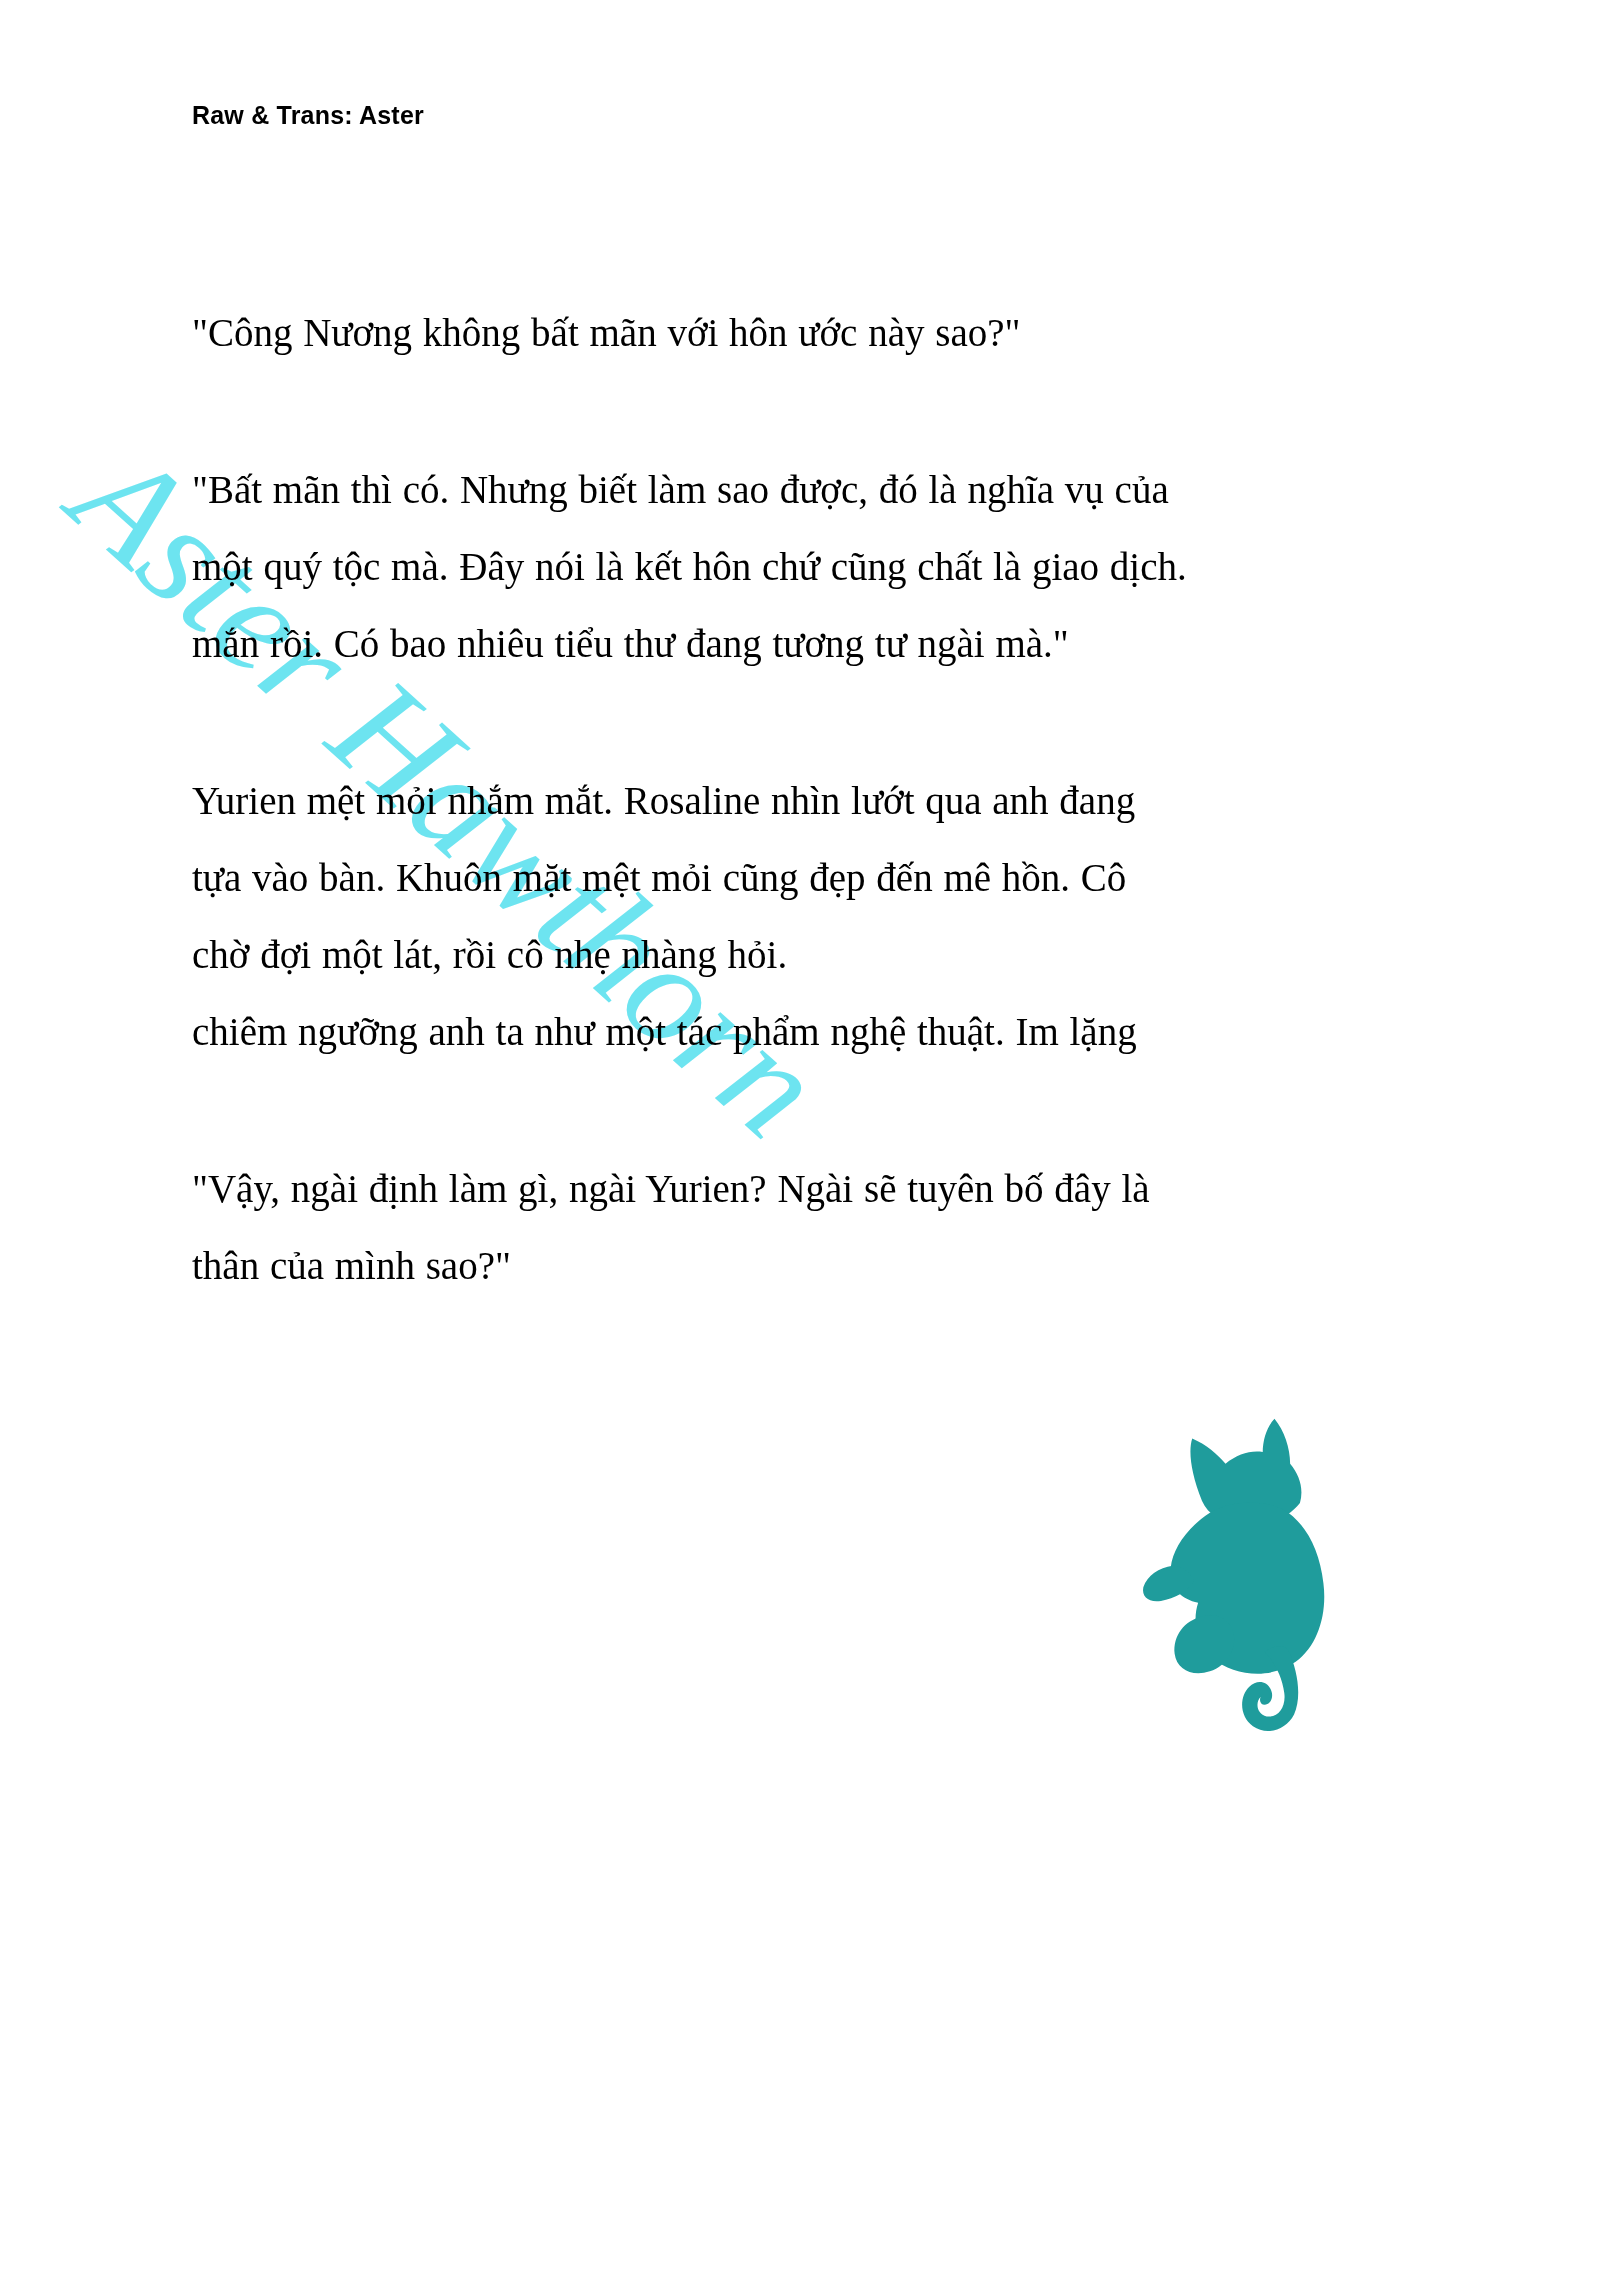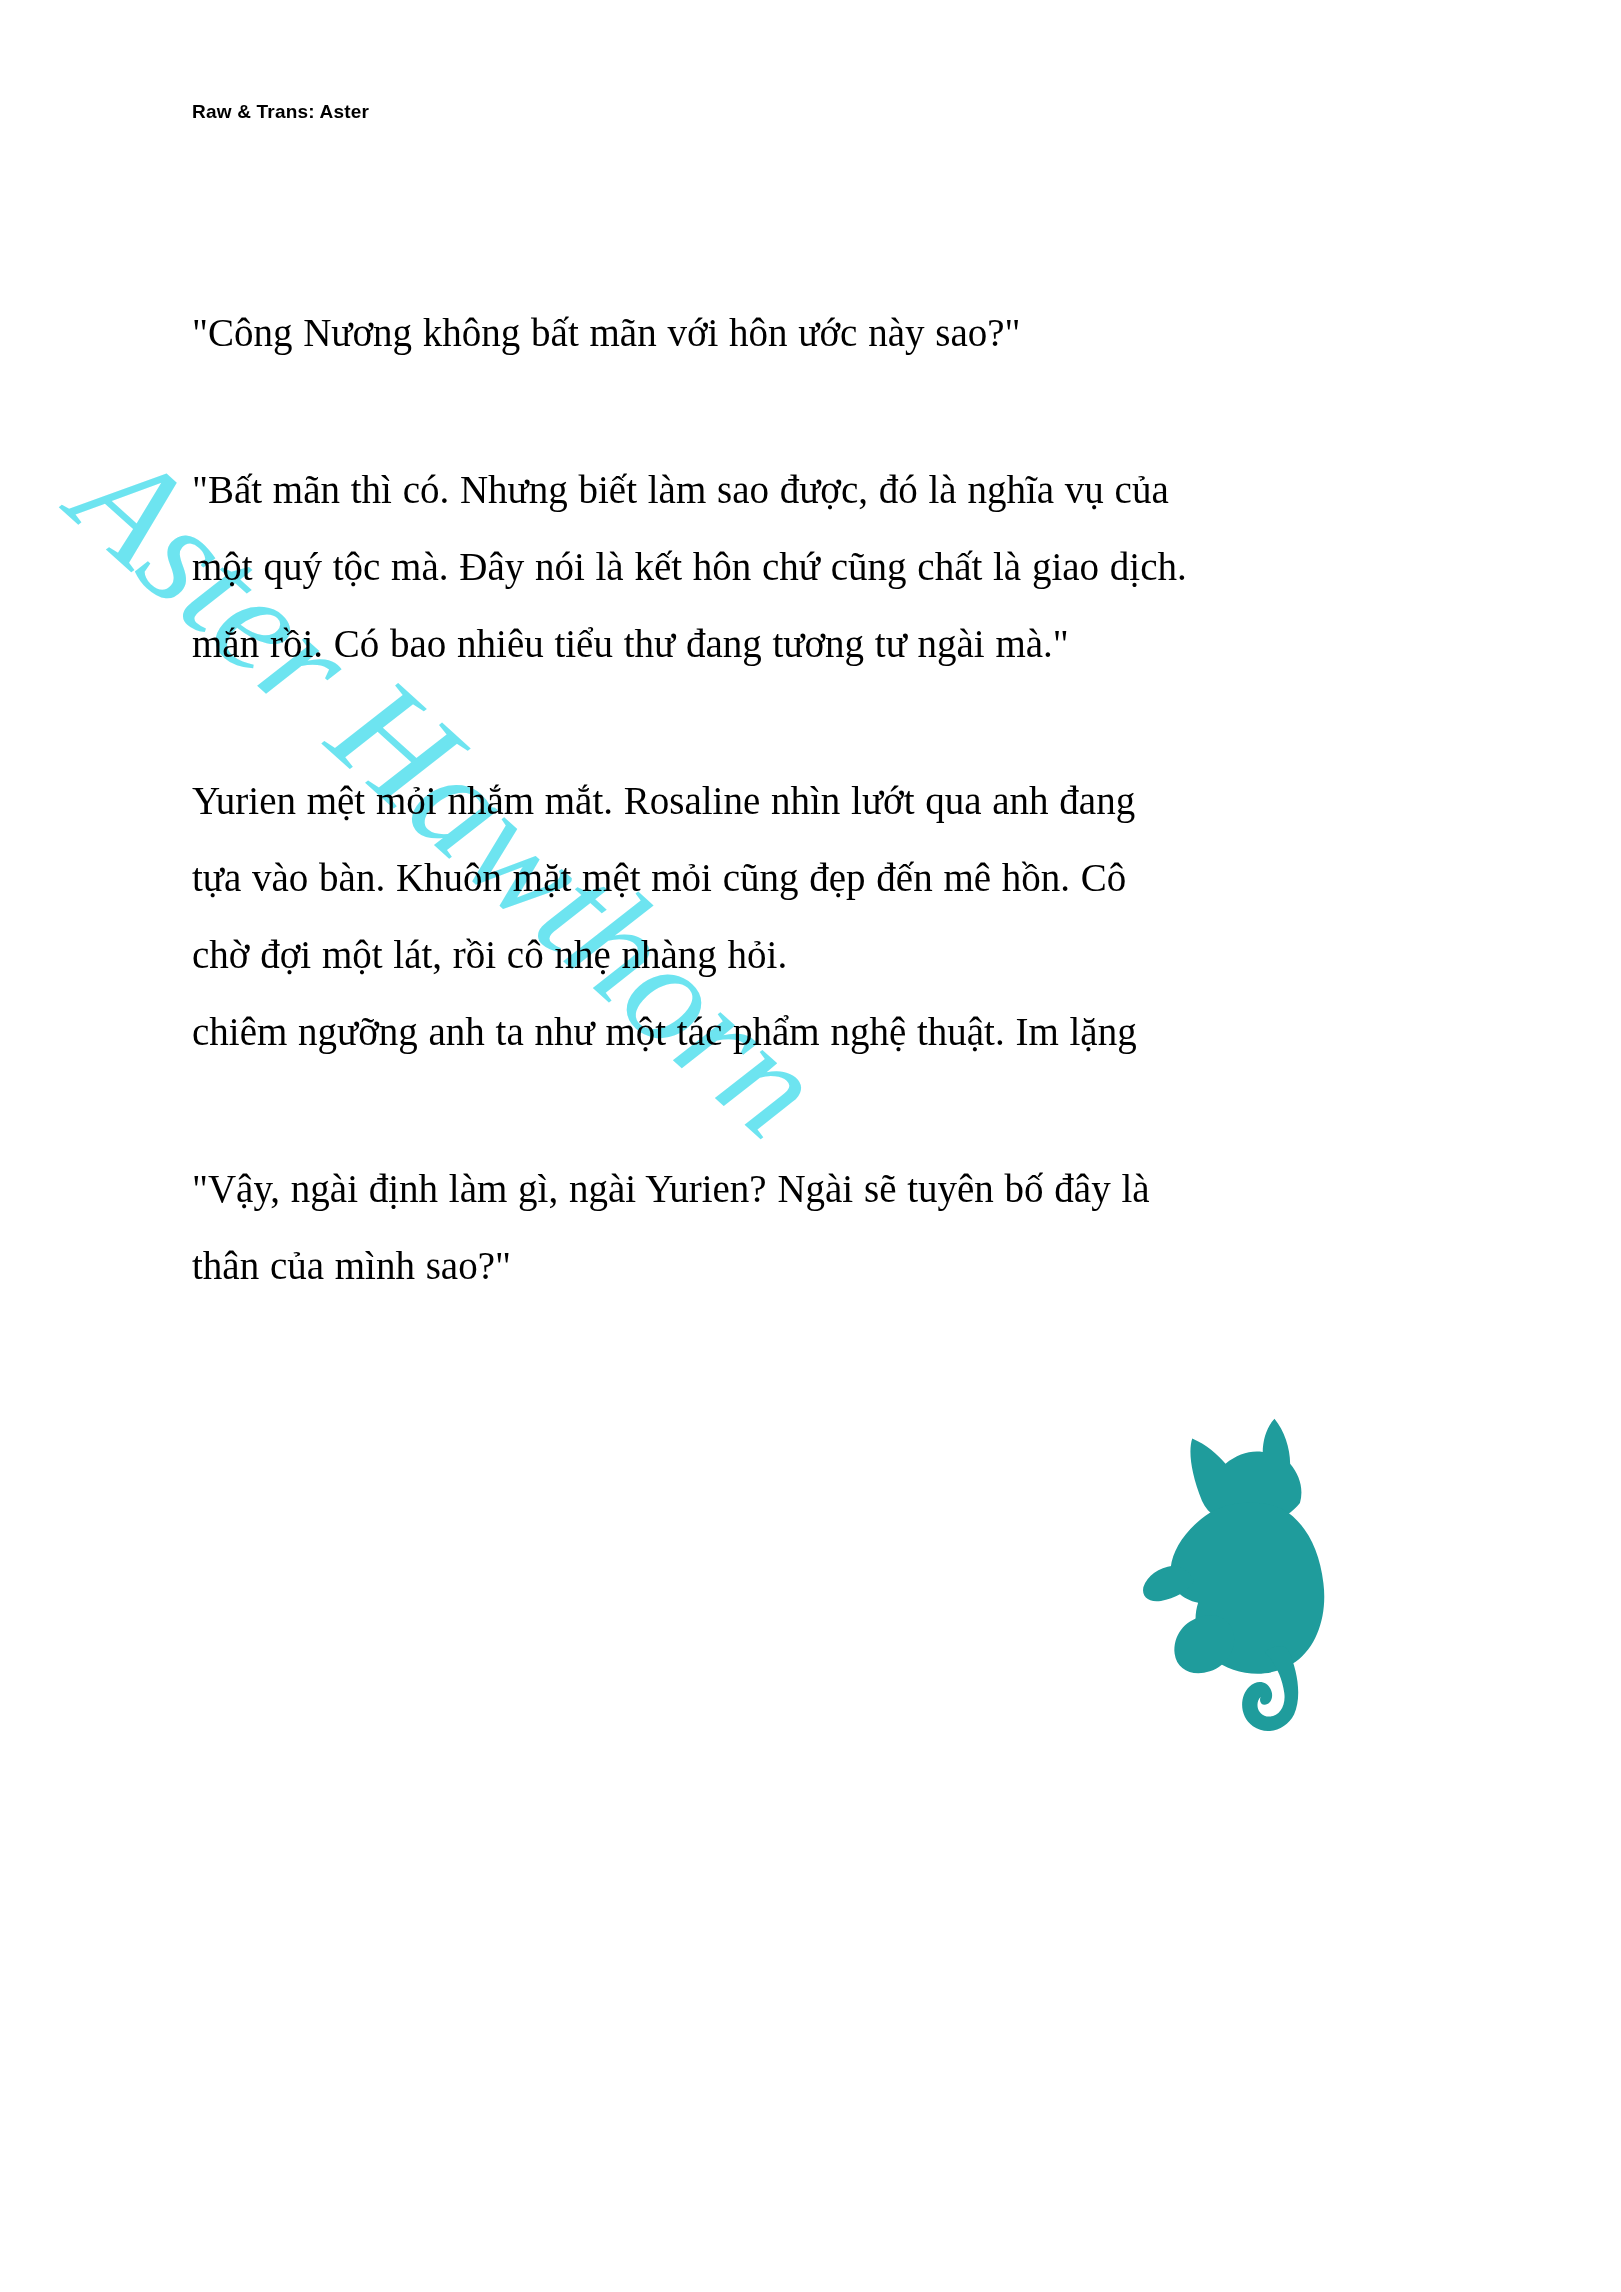--- a/index.html
+++ b/index.html
@@ -17,21 +17,21 @@
     overflow: hidden;
     box-sizing: border-box;
   }
 
   
   .page-header {
     position: absolute;
     left: 192px;
     top: 101px;
     font-family: "Liberation Sans", sans-serif;
-    font-size: 19px;
+    font-size: 25px;
     font-weight: 700;
     color: #000000;
     letter-spacing: 0.2px;
     white-space: nowrap;
     z-index: 5;
   }
 
   
   .body-column {
     position: absolute;

